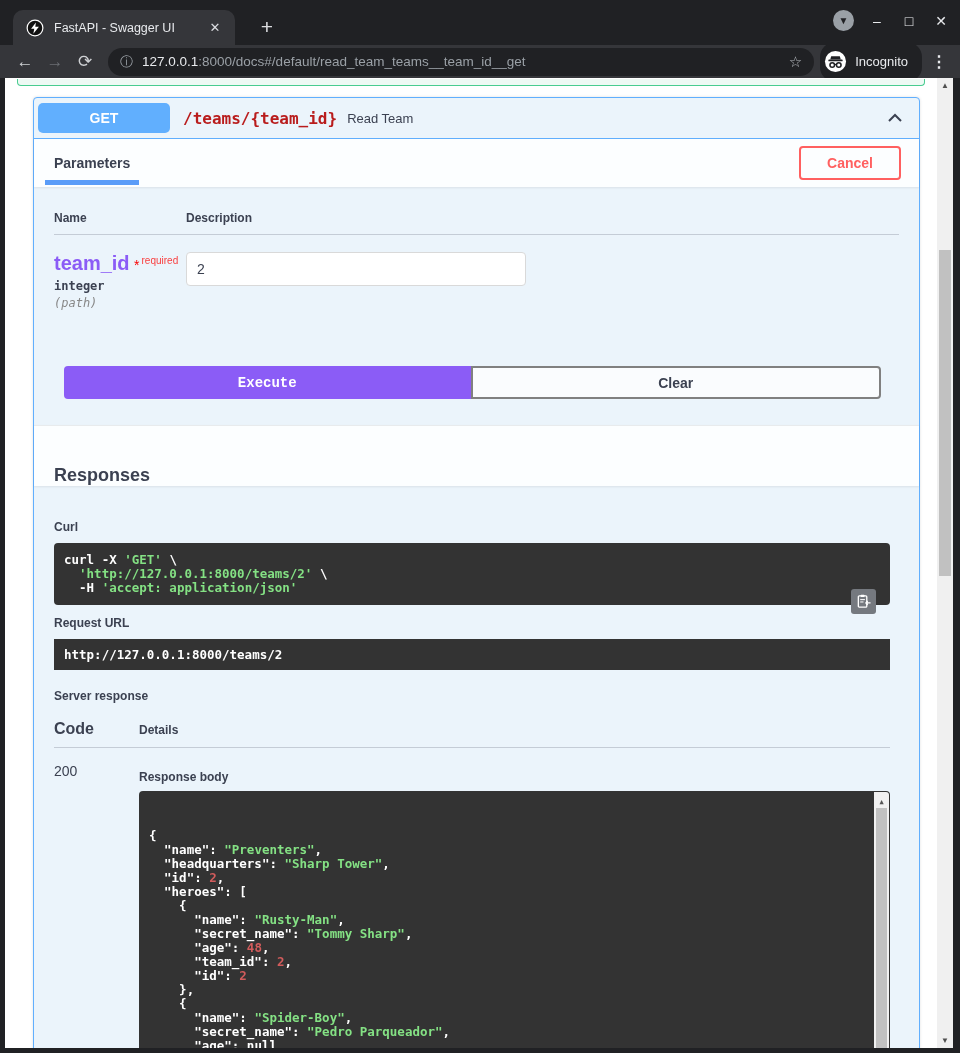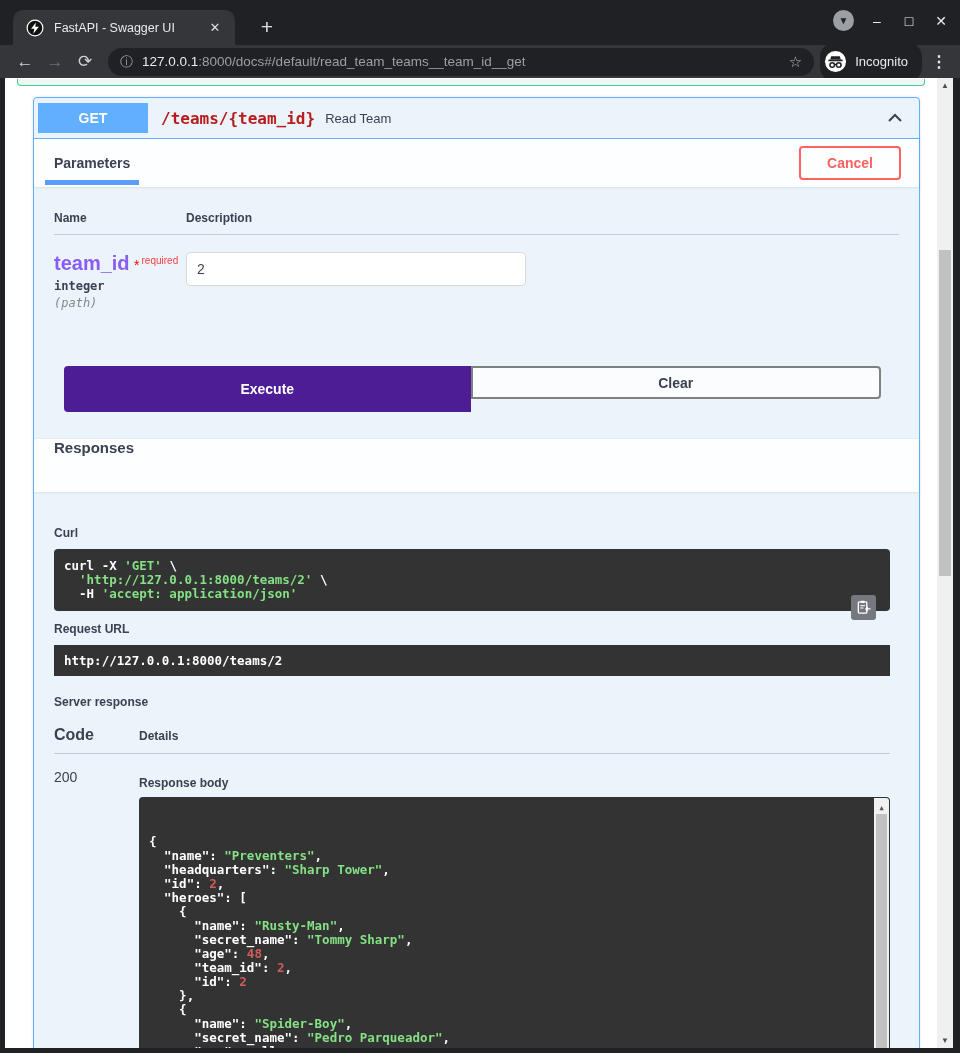--- a/index.html
+++ b/index.html
@@ -45,21 +45,21 @@
   .sb-arrow.up { top:3px; } .sb-arrow.down { bottom:3px; }
   .sb-thumb { position:absolute; left:2px; width:12px; top:172px; height:326px; background:#c1c1c1; }
 
   .green-stub { margin:1px 12px 11px 12px; height:7px; border:1px solid #49cc90; border-top:none;
                 border-radius:0 0 4px 4px; background:#eef9f4; }
 
   .opblock { margin-left:28px; width:887px; border:1px solid #61affe; border-radius:4px;
              background:#ebf4fb; box-shadow:0 0 3px rgba(0,0,0,.12); }
   .opblock-header { height:41px; display:flex; align-items:center; padding:0 14px 0 4px;
                     border-bottom:1px solid #61affe; }
-  .method-badge { width:110px; height:30px; background:#61affe; border-radius:0; color:#fff;
+  .method-badge { width:132px; height:30px; background:#61affe; border-radius:5px; color:#fff;
                   font-weight:bold; font-size:14px; text-align:center; line-height:30px; }
   .op-path { font-family:"DejaVu Sans Mono", monospace; font-weight:bold; font-size:16px; color:#b91c1c; margin-left:13px; }
   .op-summary { font-size:13px; color:#3b4151; margin-left:10px; flex:1; }
   .chevron { width:20px; height:20px; }
 
   .tabrow { background:rgba(255,255,255,.85); height:48px; display:flex; align-items:center;
             justify-content:space-between; padding:0 18px 0 11px; box-shadow:0 1px 2px rgba(0,0,0,.08); }
   .param-tab { font-size:14px; font-weight:bold; color:#3b4151; padding:14px 9px 9px 9px;
                border-bottom:5px solid #5a9cf8; }
   .cancel-btn { border:2px solid #ff6060; color:#ff6060; background:transparent; font-weight:bold;
@@ -72,27 +72,27 @@
   .param-row { display:flex; padding-top:17px; }
   .pname { font-size:20px; font-weight:bold; color:#8b5cf6;margin-top:12px; }
   .pstar { color:#f90000; font-size:14px; }
   .preq { color:#f93e3e; font-size:10px; vertical-align:super; margin-left:2px; }
   .ptype { font-family:"DejaVu Sans Mono", monospace; font-weight:bold; font-size:12px; color:#3b4151; margin-top:4px; }
   .ploc { font-family:"DejaVu Sans Mono", monospace; font-style:italic; font-size:12px; color:#888; margin-top:3px; }
   .pinput { width:340px; height:34px; border:1px solid #d9d9d9; border-radius:4px; padding:0 10px;
             font-size:14px; color:#3b4151; background:#fff; font-family:inherit; }
 
   .exec-row { display:flex; margin:56px 18px 0 10px; }
-  .execute-btn { flex:1; height:46px; background:#4c1d95; border:none; color:#fff; font-weight:bold;
-                 font-size:14px; border-radius:4px 0 0 4px; font-family:Liberation Sans, sans-serif; }
+  .execute-btn { flex:1; height:33px; background:#8b5cf6; border:none; color:#fff; font-weight:bold;
+                 font-size:14px; border-radius:4px 0 0 4px; font-family:Liberation Mono, monospace; }
   .clear-btn { flex:1; height:33px; background:rgba(255,255,255,.75); border:2px solid #808080; color:#3b4151;
                font-weight:bold; font-size:14px; border-radius:0 4px 4px 0; font-family:inherit; }
 
-  .responses-band { background:rgba(255,255,255,.85); height:54px; display:flex; align-items:flex-start;
-                    padding:0 20px; font-size:15px; font-weight:bold; color:#3b4151;
+  .responses-band { background:rgba(255,255,255,.85); height:61px; display:flex; align-items:flex-end;
+                    padding:0 20px; font-size:18px; font-weight:bold; color:#3b4151;
                     box-shadow:0 1px 2px rgba(0,0,0,.08); border-top:1px solid rgba(59,65,81,.1); }
   .responses-area { padding:34px 29px 0 20px; }
   .sec-label { font-size:12px; font-weight:bold; color:#3b4151; }
   .codeblock { background:#333333; border-radius:4px; padding:10px; margin-top:9px; position:relative;
                font-family:"DejaVu Sans Mono", monospace; font-size:12.5px; line-height:14px;
                font-weight:bold; color:#fff; white-space:pre; overflow:hidden; }
   .tok-p { color:#ffffff; }
   .tok-k { color:#ffffff; }
   .tok-s { color:#84e184; }
   .tok-n { color:#d25c5c; }

